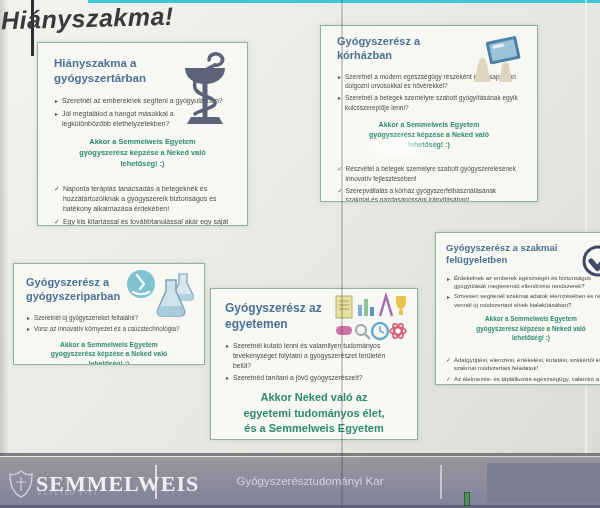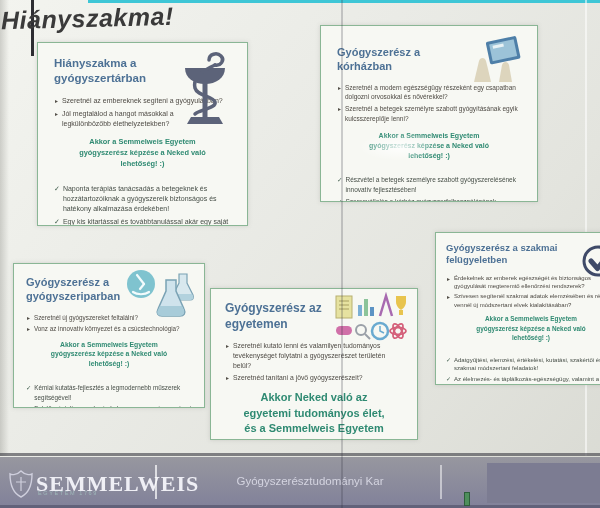--- a/index.html
+++ b/index.html
@@ -41,31 +41,31 @@
   .c1{left:37px;top:42px;width:211px;height:184px;padding:13px 16px;}
   .c1 .card-title{font-size:11.5px;max-width:126px;}
   .c1 .icon{right:16px;top:7px;}
   .c1 .questions{margin-top:10px;font-size:7px;line-height:1.45;max-width:170px;}
   .c1 .q+.q{margin-top:3px;}
   .c1 .cta{margin-top:8px;font-size:7.4px;padding:0 4px;}
   .c1 .benefits{margin-top:8px;font-size:7px;line-height:1.45;}
   .c1 .b+.b{margin-top:3px;}
 
   
-  .c2{left:320px;top:25px;width:218px;height:177px;padding:19px 16px 10px;}
+  .c2{left:320px;top:25px;width:218px;height:177px;padding:8px 16px 10px;}
   .c2 .card-title{font-size:11px;max-width:106px;}
   .c2 .icon{right:13px;top:10px;}
   .c2 .questions{margin-top:9px;font-size:6.5px;line-height:1.5;}
   .c2 .q+.q{margin-top:2px;}
   .c2 .cta{margin-top:7px;font-size:7px;padding:0 14px;}
   .c2 .benefits{margin-top:7px;font-size:6.5px;line-height:1.5;}
   .c2 .b+.b{margin-top:2px;}
 
   
-  .c3{left:13px;top:263px;width:192px;height:145px;padding:11px 12px;}
+  .c3{left:13px;top:263px;width:192px;height:102px;padding:11px 12px;}
   .c3 .card-title{font-size:11px;max-width:126px;}
   .c3 .icon{right:6px;top:4px;}
   .c3 .questions{margin-top:9px;font-size:6.3px;line-height:1.5;}
   .c3 .q+.q{margin-top:2px;}
   .c3 .cta{margin-top:6px;font-size:6.8px;padding:0 8px;}
   .c3 .benefits{margin-top:6px;font-size:6.3px;line-height:1.5;}
   .c3 .b+.b{margin-top:2px;}
 
   
   .c4{left:210px;top:288px;width:208px;height:152px;padding:12px 14px;}

